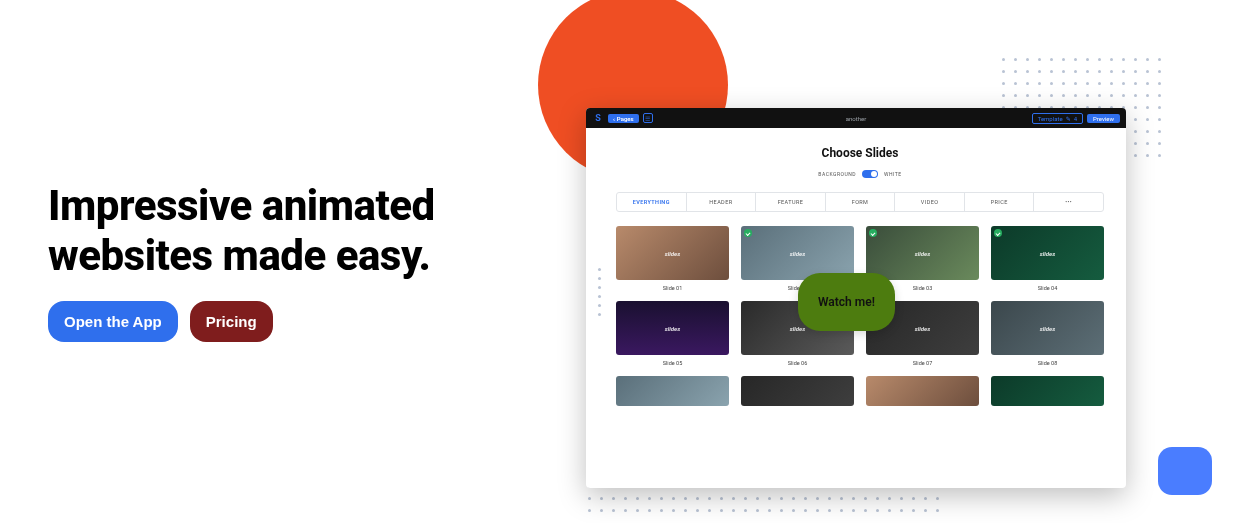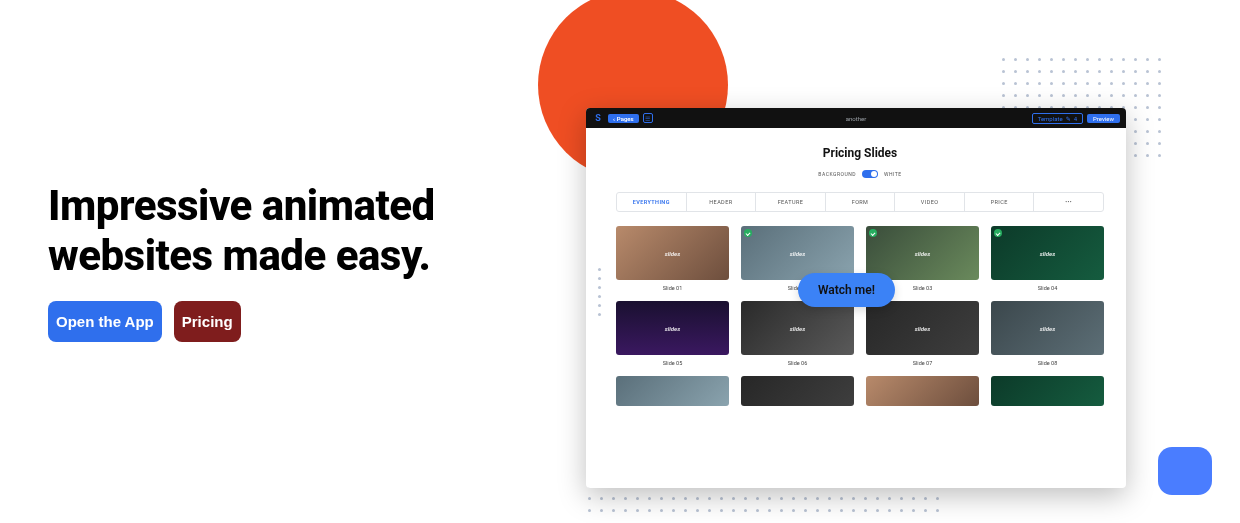--- a/index.html
+++ b/index.html
@@ -36,24 +36,24 @@
     line-height: 1.55;
     color: #2f2f2f;
     margin-bottom: 28px;
     max-width: 430px;
   }
   .btn-row { display: flex; gap: 12px; }
   .btn {
     display: inline-flex;
     align-items: center;
     justify-content: center;
-    padding: 12px 8px;
+    padding: 12px 16px;
     font-size: 15px;
     font-weight: 600;
-    border-radius: 8px;
+    border-radius: 16px;
     color: #fff;
     cursor: pointer;
     border: none;
   }
   .btn-blue { background: #2f6fed; }
   .btn-green { background: #7f1d1d; }
 
   .right {
     flex: 1;
     position: relative;
@@ -262,25 +262,25 @@
   .bg4 { background: linear-gradient(135deg,#0c3a29 0%, #155c3f 100%); }
   .bg5 { background: linear-gradient(180deg,#1a1030 0%, #3a1860 100%); }
   .bg6 { background: linear-gradient(135deg,#2a2a2a 0%, #5a5a5a 100%); }
   .bg7 { background: linear-gradient(135deg,#272727 0%, #3e3e3e 100%); }
   .bg8 { background: linear-gradient(135deg,#3b474c 0%, #5c6e76 100%); }
   .rowb .thumb { height: 30px; }
 
   .watch-pill {
     position: absolute;
     z-index: 10;
-    background: #3b82f6;
+    background: #4d7c0f;
     color: #111;
     font-size: 12px;
     font-weight: 600;
-    padding: 10px 20px;
+    padding: 22px 20px;
     border-radius: 22px;
     top: 145px;
     left: 212px;
     box-shadow: 0 3px 10px rgba(0,0,0,0.15);
     cursor: pointer;
   }
 
   .chat-bubble {
     position: absolute;
     right: 28px;
@@ -614,21 +614,21 @@
       <div class="app-body">
         <div class="side-dots">
           <span></span>
             <span></span>
             <span></span>
             <span></span>
             <span></span>
             <span></span>
         </div>
 
-        <div class="choose-title">Pricing Slides</div>
+        <div class="choose-title">Choose Slides</div>
 
         <div class="bg-toggle-row">
           <span class="bg-label">BACKGROUND</span>
           <span class="toggle"></span>
           <span class="bg-label">WHITE</span>
         </div>
 
         <div class="tab-row">
           <div class="tab active">EVERYTHING</div>
           <div class="tab">HEADER</div>

